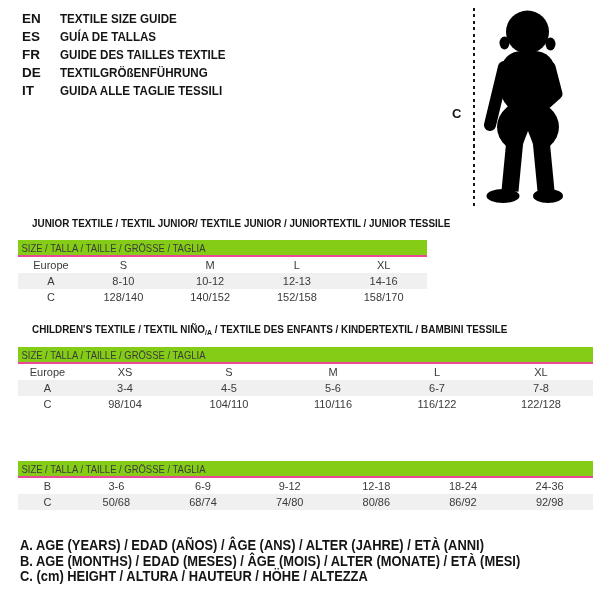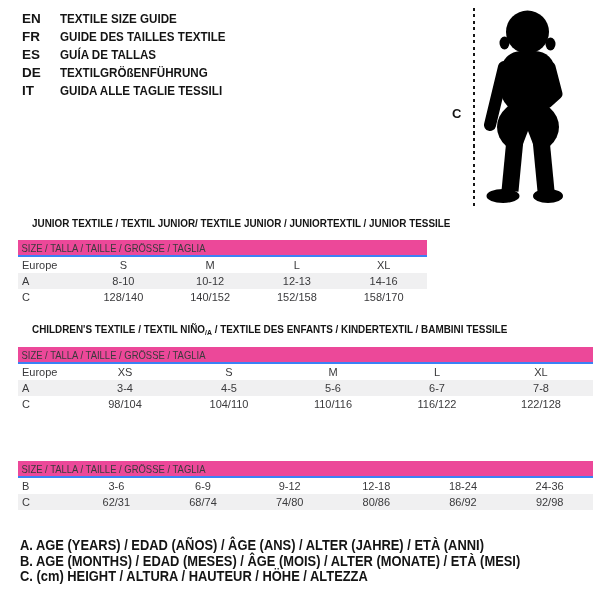--- a/index.html
+++ b/index.html
@@ -25,49 +25,49 @@
 
   
   .ttl { position:absolute; left:32px; font-weight:bold; font-size:11.5px; color:#141414; line-height:14.5px; }
   .t1ttl { top:216px; } .t2ttl { top:322px; } .t3ttl { top:423px; }
   .ttl .line { display:block; }
   .ttl .sub { font-size:8px; vertical-align:-2px; }
 
   
   .sizetbl { position:absolute; border-collapse:collapse; table-layout:fixed; font-size:11px; color:#3a3a3c; }
   .sizetbl th {
-    background:#ec4899; text-align:left; font-weight:normal; height:15px;
-    padding:0; border-bottom:2px solid #3b82f6; font-size:11px;
+    background:#84cc16; text-align:left; font-weight:normal; height:15px;
+    padding:0; border-bottom:2px solid #ec4899; font-size:11px;
   }
   .sizetbl th .cx { padding-left:4px; }
   .sizetbl td { height:16px; line-height:16px; text-align:center; padding:0; }
-  .sizetbl td.lbl { text-align:left; padding-left:4px; }
+  .sizetbl td.lbl { text-align:center; padding-left:4px; }
   .sizetbl tbody tr:nth-child(2) td { background:#f0f0f1; }
   .t1 { left:18px; top:240px; width:409px; }
   .t2 { left:18px; top:347px; width:575px; }
   .t3 { left:18px; top:461px; width:575px; }
 
   
   .fns { position:absolute; left:20px; top:537px; font-weight:bold; font-size:15px; color:#141414; }
   .fn { height:15.5px; line-height:15.5px; }
 </style>
 </head>
 <body>
 
 <div class="page">
 
   <div class="langs">
     <div class="lang-row">
       <span class="code">EN</span><span class="cx">TEXTILE SIZE GUIDE</span>
     </div>
     <div class="lang-row">
+      <span class="code">ES</span><span class="cx">GUÍA DE TALLAS</span>
+    </div>
+    <div class="lang-row">
       <span class="code">FR</span><span class="cx">GUIDE DES TAILLES TEXTILE</span>
-    </div>
-    <div class="lang-row">
-      <span class="code">ES</span><span class="cx">GUÍA DE TALLAS</span>
     </div>
     <div class="lang-row">
       <span class="code">DE</span><span class="cx">TEXTILGRÖßENFÜHRUNG</span>
     </div>
     <div class="lang-row">
       <span class="code">IT</span><span class="cx">GUIDA ALLE TAGLIE TESSILI</span>
     </div>
   </div>
 
   <div class="cmark">C</div>
@@ -197,21 +197,21 @@
         <td class="lbl">B</td>
         <td>3-6</td>
         <td>6-9</td>
         <td>9-12</td>
         <td>12-18</td>
         <td>18-24</td>
         <td>24-36</td>
       </tr>
       <tr>
         <td class="lbl">C</td>
-        <td>62/31</td>
+        <td>50/68</td>
         <td>68/74</td>
         <td>74/80</td>
         <td>80/86</td>
         <td>86/92</td>
         <td>92/98</td>
       </tr>
     </tbody>
   </table>
 
   <div class="fns">

